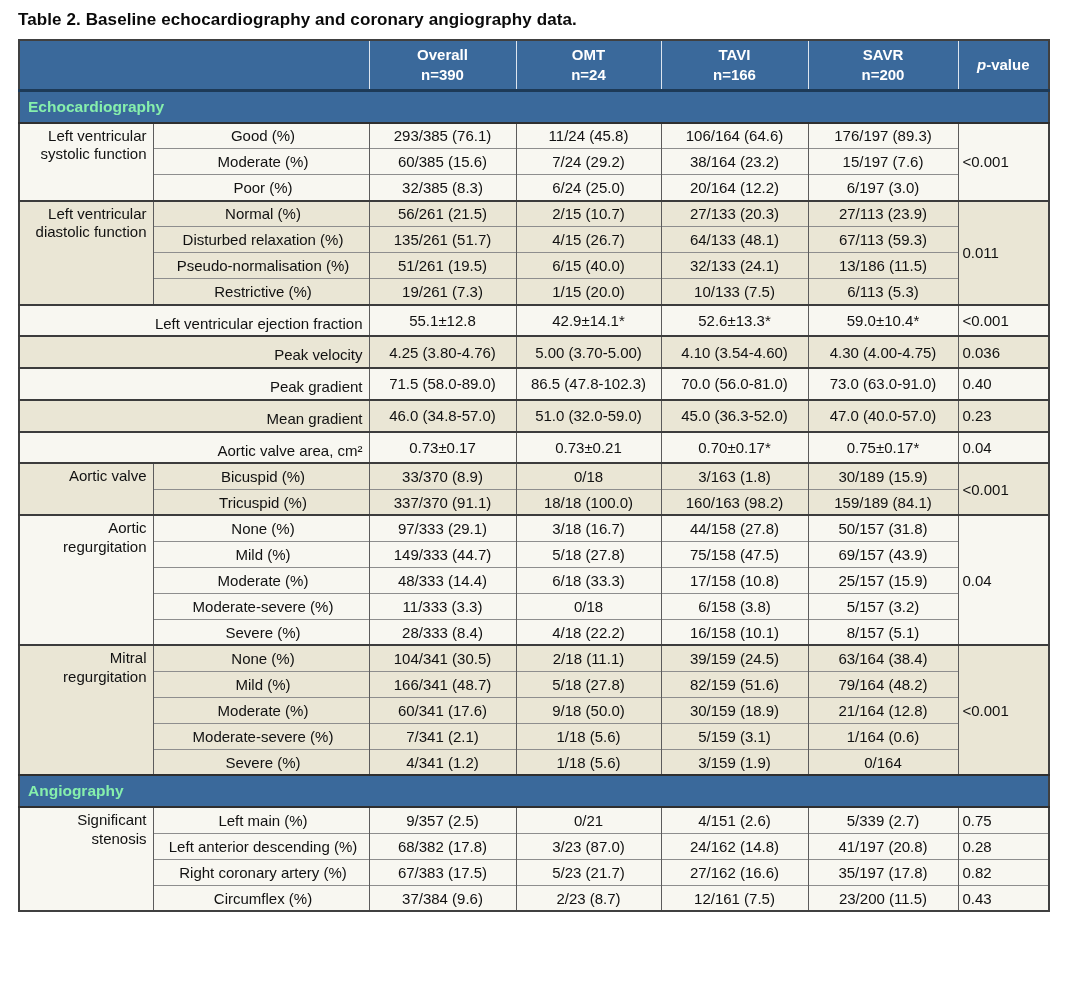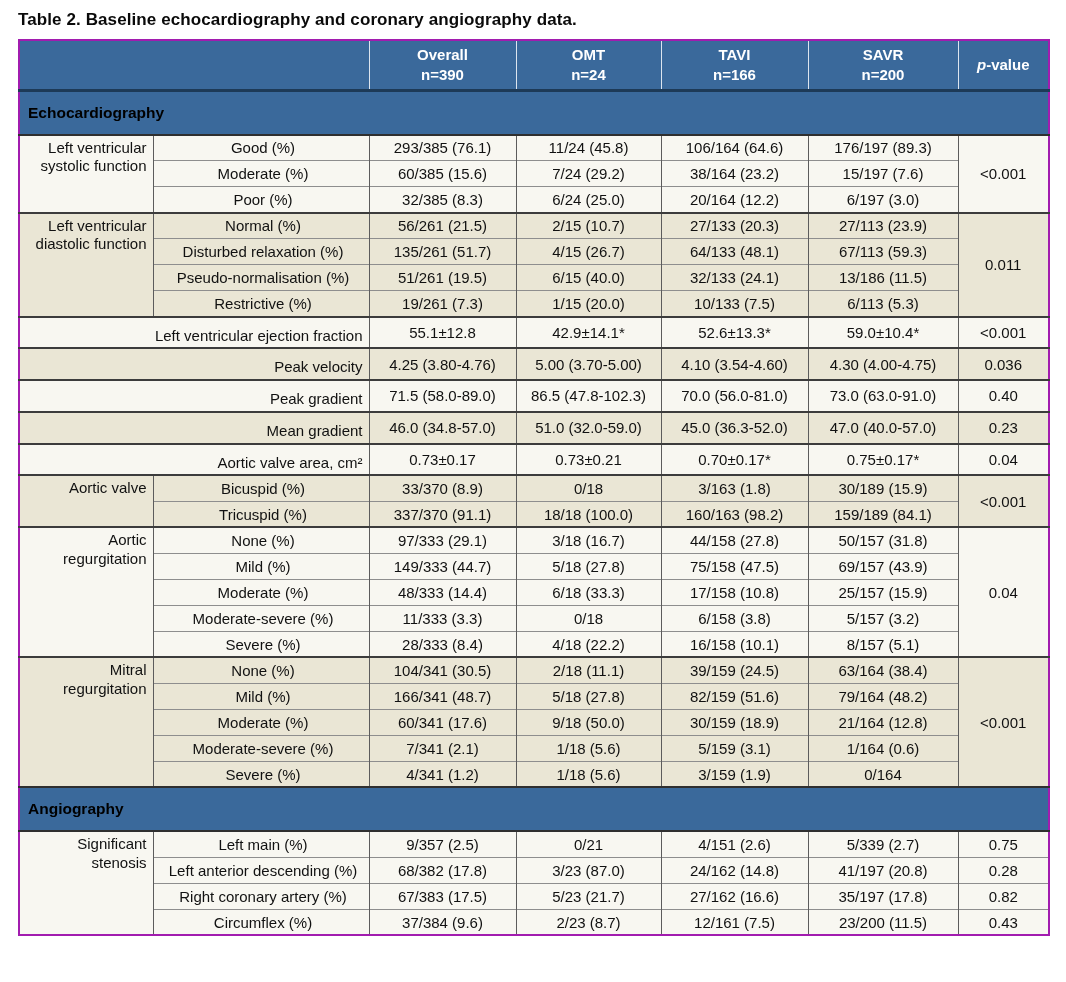--- a/index.html
+++ b/index.html
@@ -5,55 +5,55 @@
   * { box-sizing: border-box; margin: 0; padding: 0; }
   html, body { background: #ffffff; }
   .page {
     width: 1066px; height: 982px; background: #fff;
     font-family: Liberation Sans, sans-serif;
     color: #111; padding: 10px 0 0 18px; overflow: hidden;
   }
   .title { font-size: 17px; font-weight: bold; color: #0a0a0a; letter-spacing: 0.1px; margin-bottom: 9px; }
   table.main {
     border-collapse: collapse; table-layout: fixed;
-    width: 1030px; border: 2px solid #a21caf;
+    width: 1030px; border: 2px solid #404040;
   }
   col.c-group { width: 134px; }
   col.c-sub   { width: 216px; }
   col.c-overall { width: 147px; }
   col.c-omt   { width: 145px; }
   col.c-tavi  { width: 147px; }
   col.c-savr  { width: 150px; }
   col.c-pv    { width: 91px; }
 
   thead th {
     background: #3a699b; color: #ffffff; font-weight: bold;
     font-size: 15px; line-height: 1.3; text-align: center;
     height: 50px; vertical-align: middle;
     border-left: 1px solid #dce5ef; border-bottom: 3px solid #1d3a57;
   }
   thead th:first-child { border-left: none; }
   thead .hline { display: block; }
 
   td.secbar {
-    background: #3a699b; color: #000000; font-weight: bold;
-    font-size: 15.5px; text-align: left; padding: 12px 8px;
+    background: #3a699b; color: #86efac; font-weight: bold;
+    font-size: 15.5px; text-align: left; padding: 6px 8px;
     height: 27px; border-top: 2px solid #2f2f2f; border-bottom: 2px solid #2f2f2f;
   }
 
   tbody td { font-size: 15px; height: 26px; border-left: 1px solid #5c5c5c; border-top: 1px solid #8e8e8e; }
   tbody tr.light td { background: #f8f7f1; }
   tbody tr.beige td { background: #eae6d5; }
   tbody tr.gstart td { border-top: 2px solid #3c3c3c; }
 
   td.glabel { text-align: right; vertical-align: top; padding: 3px 6px 2px 8px; line-height: 1.25; border-left: none; }
   td.glabel.single { vertical-align: middle; padding-top: 9px; }
   td.sublabel { text-align: center; padding: 2px 4px 2px 8px; }
   td.num { text-align: center; padding: 2px 4px; }
-  td.pv  { text-align: center; vertical-align: middle; padding: 2px 4px; }
+  td.pv  { vertical-align: middle; padding: 2px 4px; }
   .pit { font-style: italic; }
 </style>
 </head>
 <body>
 
 <div class="page">
   <div class="title">Table 2. Baseline echocardiography and coronary angiography data.</div>
 
   <table class="main">
     <colgroup>

